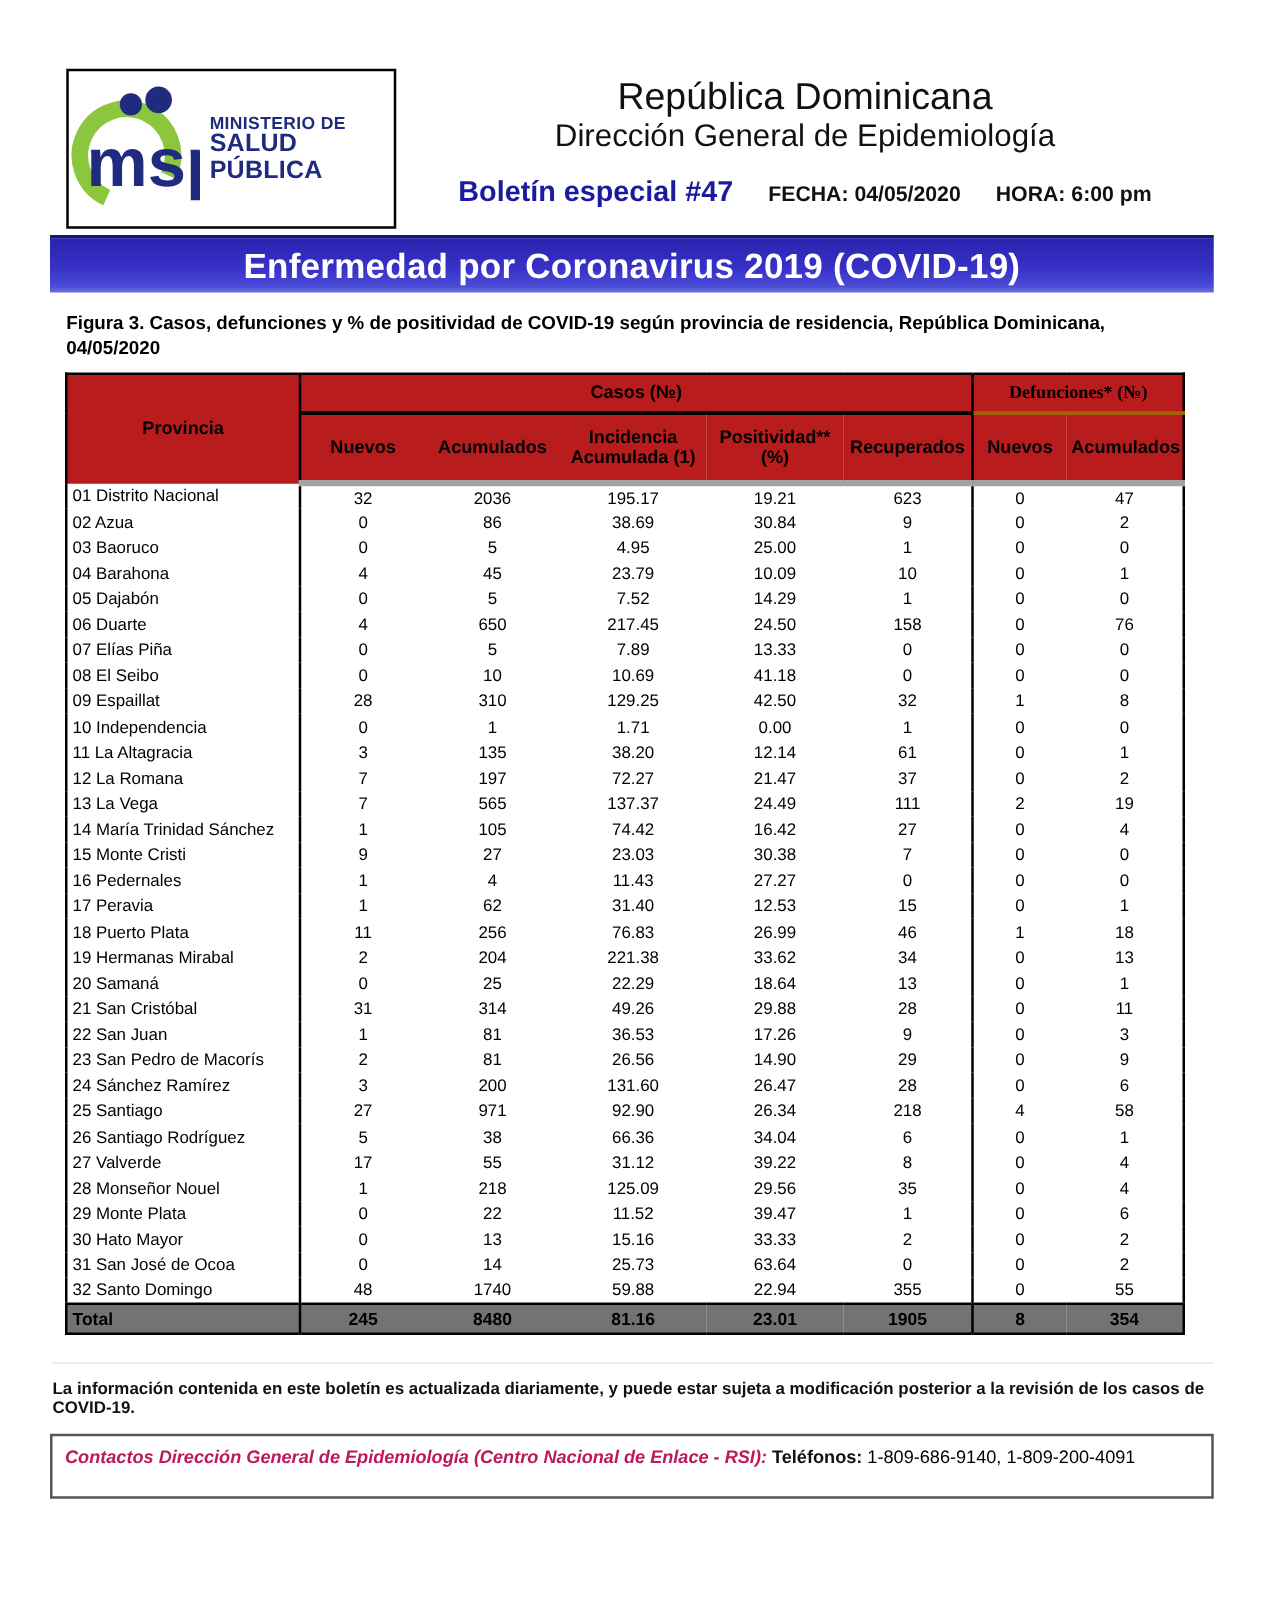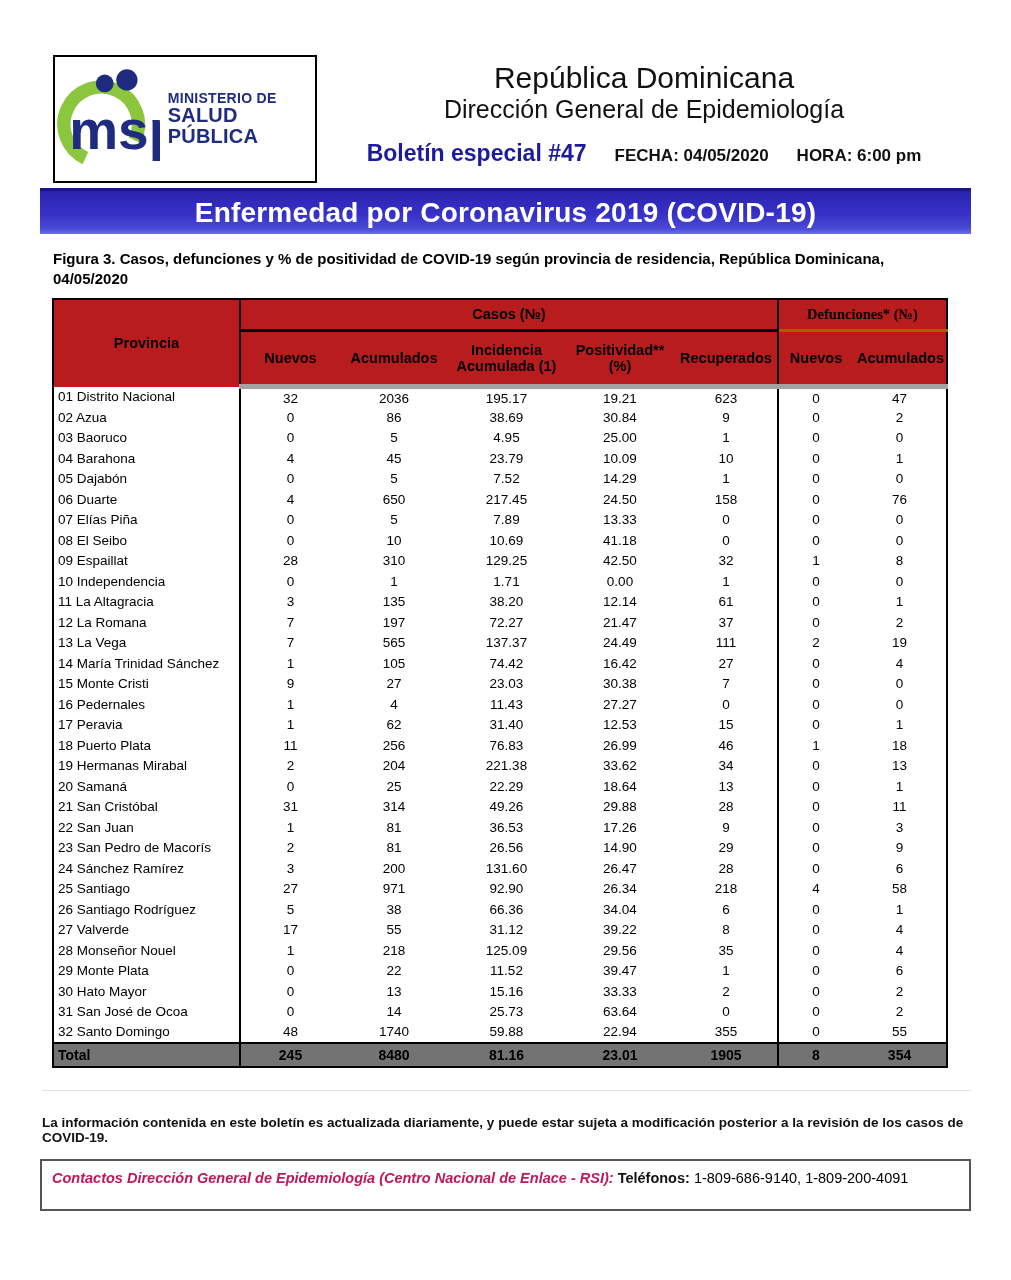--- a/index.html
+++ b/index.html
@@ -65,21 +65,21 @@
   tfoot td:first-child { text-align:left; border-right:2px solid #000; }
   tfoot td:nth-child(7) { border-left:2px solid #000; }
 
   
   .footnotes { margin:10px 0 0 13px; font-size:15px; }
   .footnote-line { line-height:25px; }
   .source-line { font-weight:bold; line-height:25px; }
 
   
   .disclaimer {
-    margin:22px 0 0 2px; padding-top:24px; border-top:1px solid #e2e2e2;
+    margin:22px 0 0 2px; padding-top:12px; border-top:1px solid #e2e2e2;
     font-size:13.5px; font-weight:bold; color:#111;
   }
 
   
   .contact-box {
     margin-top:14px; border:2px solid #555; padding:7px 10px 20px 10px;
     font-size:14.5px; line-height:1.5;
   }
   .contact-heading { color:#be185d; font-weight:bold;font-style:italic; }
   .bold-black { font-weight:bold; color:#111; }

